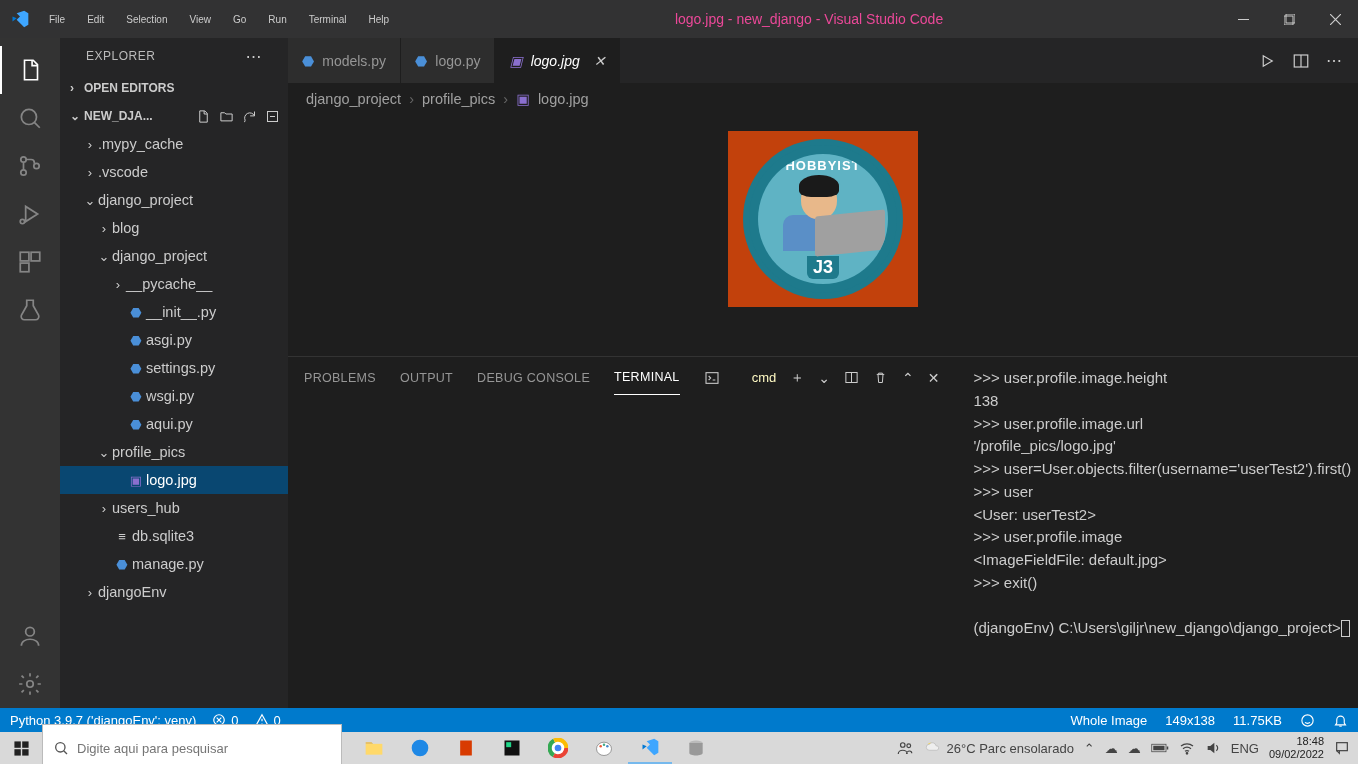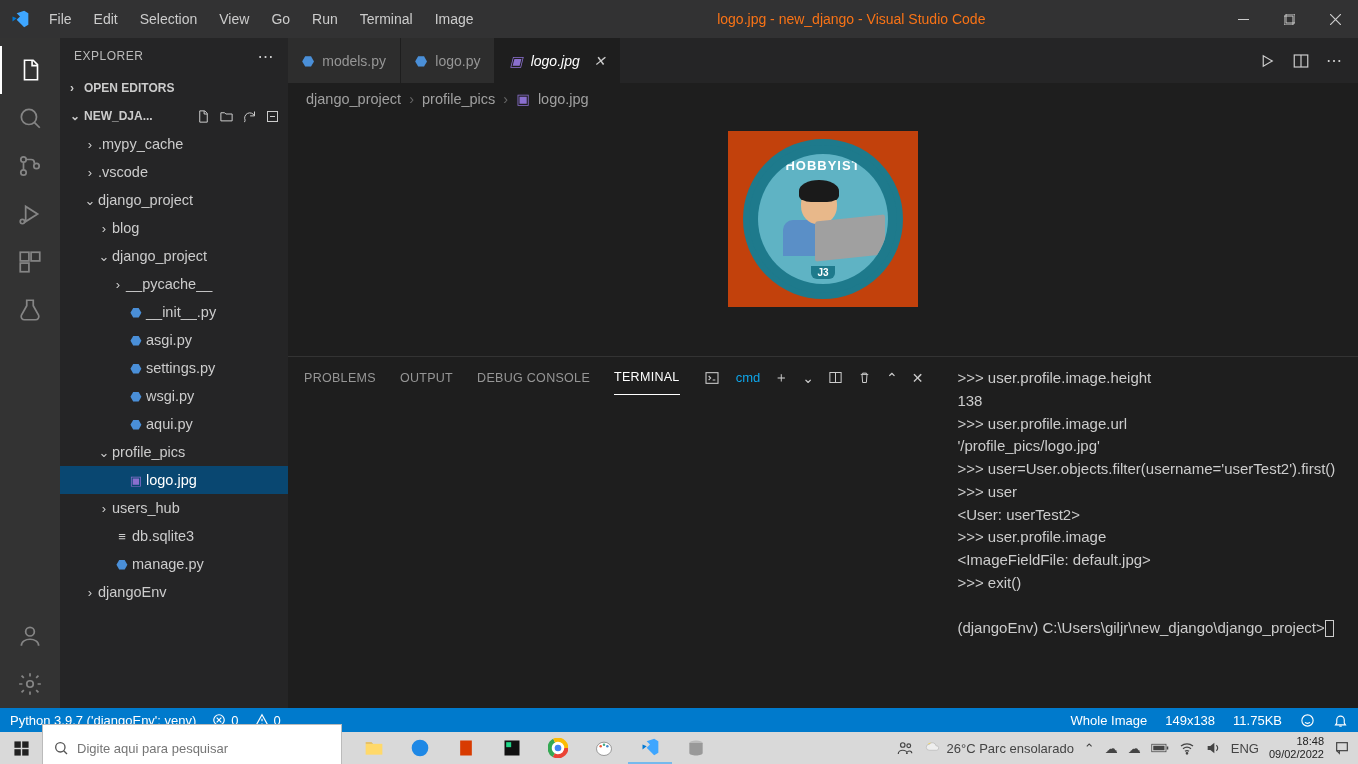--- a/index.html
+++ b/index.html
@@ -2,37 +2,37 @@
 <html><head>
 <meta charset="utf-8">
 <style>
 * { margin: 0; padding: 0; box-sizing: border-box; font-family: "Segoe UI", sans-serif; }
 body { width: 1358px; height: 764px; background: #1e1e1e; color: #cccccc; overflow: hidden; display: flex; flex-direction: column; }
 
 
 .titlebar { height: 38px; background: #323233; display: flex; align-items: center; font-size: 14px; }
 .titlebar .vscode-icon { width: 40px; display: flex; justify-content: center; }
 .titlebar .menu { display: flex; gap: 4px; }
-.titlebar .menu-item { padding: 3px 9px; cursor: pointer; font-size: 14px; }
-.titlebar .title { flex: 1; text-align: center; color: #f97316; }
+.titlebar .menu-item { padding: 3px 9px; cursor: pointer; font-size: 10px; }
+.titlebar .title { flex: 1; text-align: center; color: #ec4899; }
 .titlebar .window-controls { display: flex; }
 .titlebar .wc { width: 46px; height: 38px; display: flex; align-items: center; justify-content: center; cursor: pointer; }
 
 
 .main { flex: 1; display: flex; overflow: hidden; }
 
 
 .activitybar { width: 60px; background: #333333; display: flex; flex-direction: column; align-items: center; padding-top: 8px; }
 .activitybar .ab-item { width: 60px; height: 48px; display: flex; align-items: center; justify-content: center; cursor: pointer; color: #858585; }
 .activitybar .ab-item.active { color: #ffffff; border-left: 2px solid #fff; }
 .activitybar .spacer { flex: 1; }
 
 
 .sidebar { width: 228px; background: #252526; display: flex; flex-direction: column; font-size: 14px; }
-.sidebar-header { height: 36px; display: flex; align-items: center; justify-content: space-between; padding: 0 14px; color: #bbb; font-size: 12px; letter-spacing: 0.5px; }
+.sidebar-header { height: 36px; display: flex; align-items: center; justify-content: space-between; padding: 0 26px; color: #bbb; font-size: 12px; letter-spacing: 0.5px; }
 .sidebar-header .dots { font-size: 16px; cursor: pointer; color: #ccc; }
 .section-header { height: 28px; display: flex; align-items: center; padding: 0 10px; color: #ccc; font-weight: 600; font-size: 12px; cursor: pointer; }
 .section-header .chev { width: 14px; display: inline-block; }
 .folder-row { height: 28px; display: flex; align-items: center; padding-left: 10px; font-weight: 700; font-size: 12px; color: #ccc; }
 .folder-row .actions { margin-left: auto; display: flex; gap: 8px; padding-right: 8px; color: #ccc; }
 .folder-row .actions span { cursor: pointer; }
 .tree { flex: 1; overflow-y: auto; font-size: 14.5px; }
 .tree-item { height: 28px; display: flex; align-items: center; cursor: pointer; white-space: nowrap; }
 .tree-item .twisty { width: 16px; text-align: center; color: #ccc; font-size: 13px; }
 .tree-item .icon { width: 20px; text-align: center; font-size: 13px; }
@@ -55,29 +55,29 @@
 .image-view { flex: 1; display: flex; align-items: flex-start; justify-content: center; padding-top: 16px; background: #1e1e1e; overflow: hidden; }
 .image-frame { width: 190px; height: 176px; background: #c2410c; display: flex; align-items: center; justify-content: center; }
 .logo-circle { width: 160px; height: 160px; border-radius: 50%; background: #1e7a8c; border: 6px solid #1e7a8c; position: relative; display: flex; flex-direction: column; align-items: center; justify-content: center; }
 .logo-inner { width: 130px; height: 130px; border-radius: 50%; background: #5fb3c4; display: flex; flex-direction: column; align-items: center; justify-content: space-between; overflow: hidden; position: relative; }
 .logo-text-top { color: #fff; font-weight: 700; font-size: 13px; margin-top: 4px; letter-spacing: 1px; }
 .logo-person { width: 100px; height: 80px; position: relative; }
 .logo-head { width: 36px; height: 40px; background: #e8b88a; border-radius: 50% 50% 45% 45%; position: absolute; top: 4px; left: 28px; }
 .logo-hair { width: 40px; height: 22px; background: #1a1a1a; border-radius: 50% 50% 30% 30%; position: absolute; top: 0px; left: 26px; }
 .logo-body { width: 60px; height: 36px; background: #5a8fc7; border-radius: 10px 10px 0 0; position: absolute; top: 40px; left: 10px; }
 .logo-laptop { width: 70px; height: 40px; background: #a0a0a0; position: absolute; top: 38px; left: 42px; transform: skewY(-6deg); border-radius: 3px; }
-.logo-text-bottom { color: #fff; font-weight: 700; font-size: 10px; margin-bottom: 5px; background:#1e7a8c; padding: 1px 6px; border-radius: 0 0 6px 6px; }
+.logo-text-bottom { color: #fff; font-weight: 700; font-size: 18px; margin-bottom: 5px; background:#1e7a8c; padding: 1px 6px; border-radius: 0 0 6px 6px; }
 
 
 .panel { height: 352px; background: #1e1e1e; border-top: 1px solid #333; display: flex; flex-direction: row; }
 .panel-tabs { height: 42px; display: flex; align-items: center; padding: 0 16px; gap: 24px; font-size: 12.5px; color: #969696; border-bottom: 1px solid transparent; }
 .panel-tab { padding: 10px 0; cursor: pointer; letter-spacing: 0.3px; }
 .panel-tab.active { color: #fff; border-bottom: 1px solid #fff; }
 .panel-tabs .pt-actions { margin-left: auto; display: flex; align-items: center; gap: 14px; color: #ccc; font-size: 14px; }
-.panel-tabs .shell-label { font-size: 13px; color: #0ea5e9; margin-left: 2px; }
+.panel-tabs .shell-label { font-size: 13px; color: #fef9c3; margin-left: 18px; }
 .terminal { flex: 1; padding: 10px 18px; font-family: Consolas, monospace; font-size: 15px; color: #ccc; line-height: 1.45; white-space: pre; overflow: auto; }
 .cursor-box { display: inline-block; width: 9px; height: 17px; border: 1px solid #ccc; vertical-align: text-bottom; }
 
 
 .statusbar { height: 24px; background: #007acc; display: flex; align-items: center; font-size: 13px; color: #fff; padding: 0 10px; gap: 16px; }
 .statusbar .sb-item { display: flex; align-items: center; gap: 5px; cursor: pointer; }
 .statusbar .sb-right { margin-left: auto; display: flex; gap: 18px; align-items: center; }
 
 
 .taskbar { height: 32px; background: #d9d9d9; display: flex; align-items: center; font-size: 12px; color: #222; }
@@ -103,21 +103,21 @@
       </svg>
   </div>
   <div class="menu">
     <span class="menu-item">File</span>
     <span class="menu-item">Edit</span>
     <span class="menu-item">Selection</span>
     <span class="menu-item">View</span>
     <span class="menu-item">Go</span>
     <span class="menu-item">Run</span>
     <span class="menu-item">Terminal</span>
-    <span class="menu-item">Image</span>
+    <span class="menu-item">Help</span>
   </div>
   <div class="title">logo.jpg - new_django - Visual Studio Code</div>
   <div class="window-controls">
     <div class="wc">
         <svg width="11" height="1">
           <rect width="11" height="1" fill="#ccc"></rect>
         </svg>
       </div>
     <div class="wc">
         <svg width="11" height="11">

